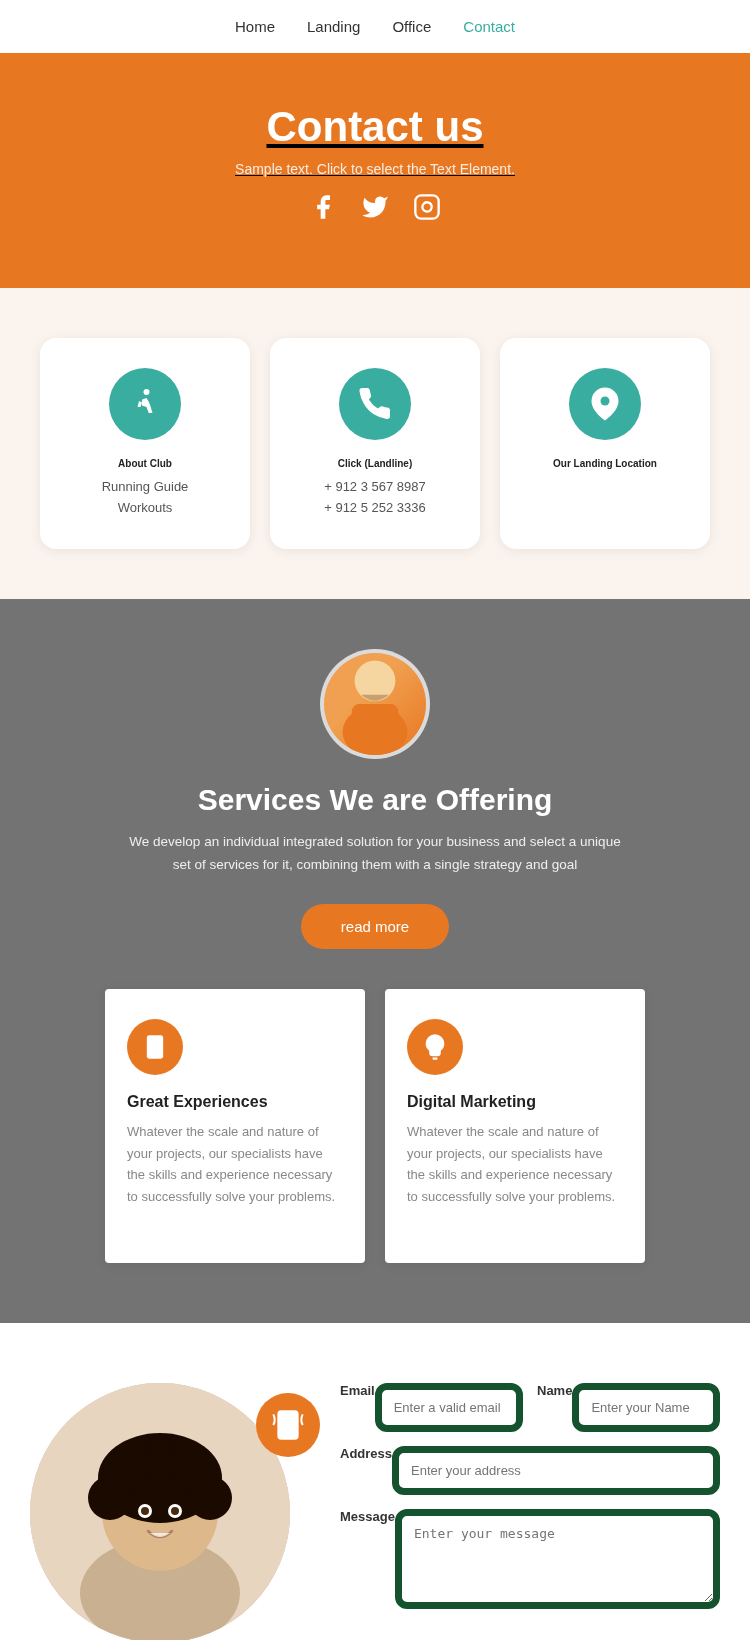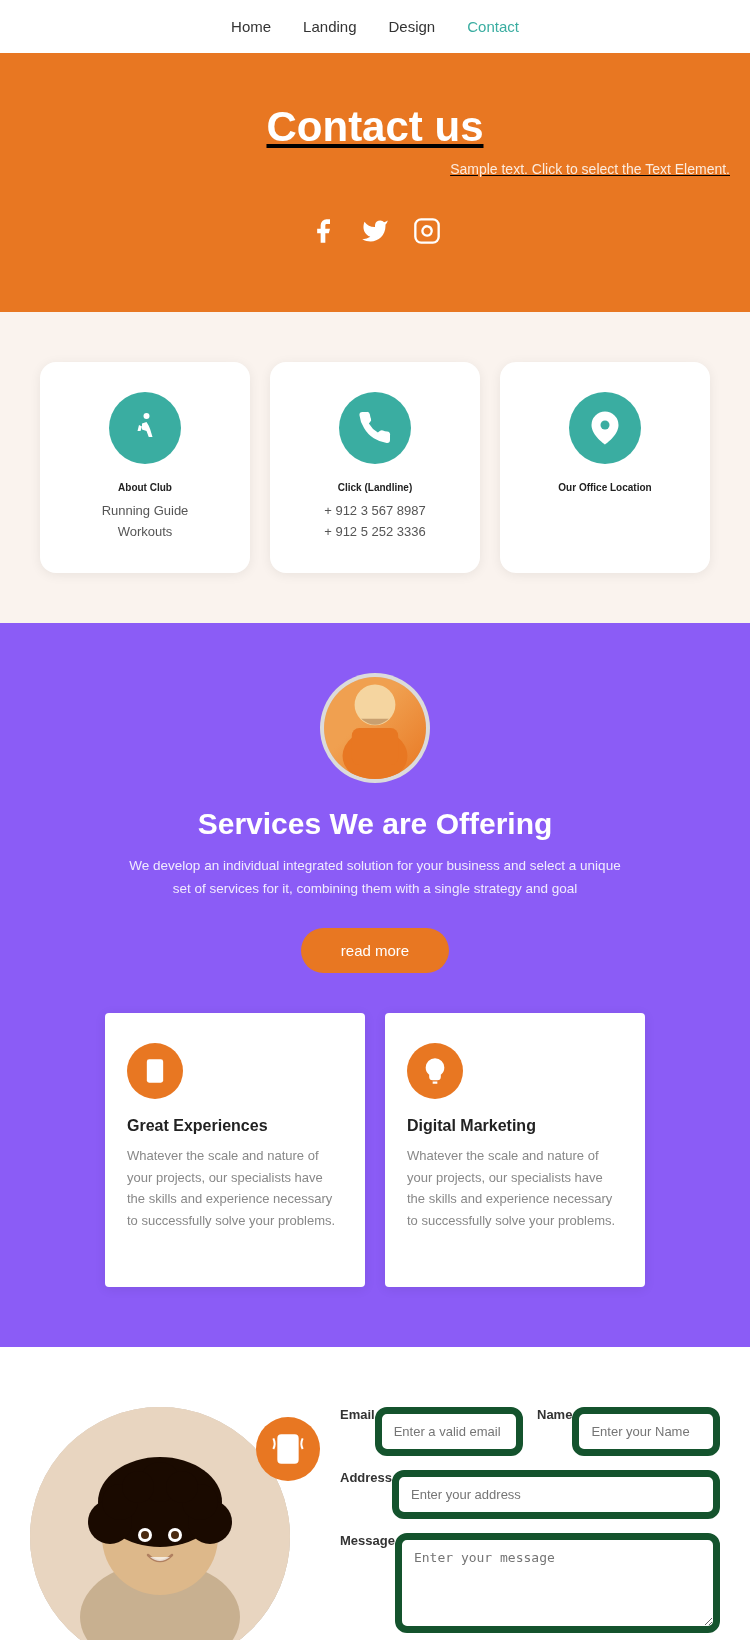--- a/index.html
+++ b/index.html
@@ -6,34 +6,34 @@
     body { font-family: 'Segoe UI', Arial, sans-serif; width: 750px; background: #fff; }
 
     
     nav { display: flex; justify-content: center; gap: 32px; padding: 18px 0; background: #fff; }
     nav a { text-decoration: none; color: #333; font-size: 15px; }
     nav a.active { color: #3aada1; }
 
     
     .hero { background: #e87722; text-align: center; padding: 50px 20px 60px; text-decoration: underline; }
     .hero h1 { color: #fff; font-size: 42px; font-weight: 700; margin-bottom: 10px; }
-    .hero p { color: rgba(255,255,255,0.85); font-size: 14px; margin-bottom: 40px; text-align: right; }
+    .hero p { color: rgba(255,255,255,0.85); font-size: 14px; margin-bottom: 16px; }
     .social-icons { display: flex; justify-content: center; gap: 24px; }
     .social-icon { color: #fff; font-size: 28px; cursor: pointer; }
 
     
     .cards-section { background: #faf3ee; padding: 50px 30px; display: flex; gap: 20px; justify-content: center; }
     .card { background: #fff; border-radius: 16px; padding: 30px 20px; text-align: center; flex: 1; max-width: 210px; box-shadow: 0 2px 12px rgba(0,0,0,0.07); }
     .card-icon-wrap { width: 72px; height: 72px; border-radius: 50%; background: #3aada1; display: flex; align-items: center; justify-content: center; margin: 0 auto 18px; }
     .card-icon-wrap svg { fill: #fff; width: 36px; height: 36px; }
     .card h3 { font-size: 10px; font-weight: 700; color: #222; margin-bottom: 8px; }
     .card p { font-size: 13px; color: #555; line-height: 1.6; }
 
     
-    .services-section { background: #8b5cf6; padding: 50px 30px 60px; text-align: center; }
+    .services-section { background: #737373; padding: 50px 30px 60px; text-align: center; }
     .avatar-circle { width: 110px; height: 110px; border-radius: 50%; overflow: hidden; margin: 0 auto 24px; border: 4px solid rgba(255,255,255,0.3); background: #ccc; }
     .avatar-placeholder { width: 100%; height: 100%; background: linear-gradient(135deg, #f0a050 40%, #e87722 100%); display: flex; align-items: center; justify-content: center; }
     .services-section h2 { color: #fff; font-size: 30px; font-weight: 800; margin-bottom: 14px; }
     .services-section p { color: rgba(255,255,255,0.88); font-size: 13.5px; max-width: 500px; margin: 0 auto 28px; line-height: 1.7; }
     .read-more-btn { background: #e87722; color: #fff; border: none; border-radius: 24px; padding: 14px 40px; font-size: 15px; cursor: pointer; margin-bottom: 40px; }
     .service-cards { display: flex; gap: 20px; justify-content: center; }
     .service-card { background: #fff; border-radius: 4px; padding: 30px 22px 28px; flex: 1; max-width: 260px; text-align: left; box-shadow: 0 2px 12px rgba(0,0,0,0.08); }
     .service-icon-wrap { width: 56px; height: 56px; border-radius: 50%; background: #e87722; display: flex; align-items: center; justify-content: center; margin-bottom: 18px; }
     .service-icon-wrap svg { fill: #fff; width: 28px; height: 28px; }
     .service-card h3 { font-size: 16px; font-weight: 700; color: #222; margin-bottom: 10px; }
@@ -52,21 +52,21 @@
     .form-group label { font-size: 13px; color: #333; font-weight: 600; margin-bottom: 6px; }
     .form-group input, .form-group textarea { border: 7px solid #14532d; border-radius: 12px; padding: 10px 12px; font-size: 13px; color: #15803d; outline: none; width: 100%; }
     .form-group textarea { height: 100px; resize: vertical; }
   </style>
 </head>
 <body>
 
 <nav>
   <a>Home</a>
   <a>Landing</a>
-  <a>Design</a>
+  <a>Office</a>
   <a class="active">Contact</a>
 </nav>
 
 <section class="hero">
   <h1>Contact us</h1>
   <p>Sample text. Click to select the Text Element.</p>
   <div class="social-icons">
     <span class="social-icon">
       <svg viewBox="0 0 24 24" width="28" height="28" fill="white">
           <path d="M18 2h-3a5 5 0 0 0-5 5v3H7v4h3v8h4v-8h3l1-4h-4V7a1 1 0 0 1 1-1h3z"></path>
@@ -110,21 +110,21 @@
     <p>+ 912 3 567 8987<br>+ 912 5 252 3336</p>
   </div>
 
   <div class="card">
     <div class="card-icon-wrap">
       <svg viewBox="0 0 24 24">
           <path d="M21 10c0 7-9 13-9 13s-9-6-9-13a9 9 0 0 1 18 0z"></path>
           <circle cx="12" cy="10" r="3" fill="#3aada1"></circle>
         </svg>
     </div>
-    <h3>Our Office Location</h3>
+    <h3>Our Landing Location</h3>
   </div>
 </section>
 
 <section class="services-section">
   <div class="avatar-circle">
     <div class="avatar-placeholder">
 
       <svg viewBox="0 0 110 110" width="110" height="110">
         <circle cx="55" cy="30" r="22" fill="#f5d5a0"></circle>
         <ellipse cx="55" cy="85" rx="35" ry="28" fill="#e87722"></ellipse>

